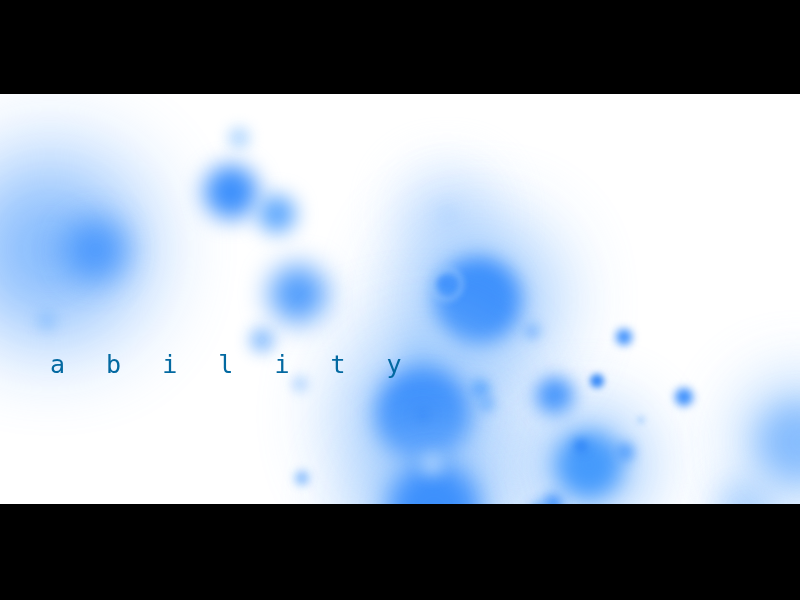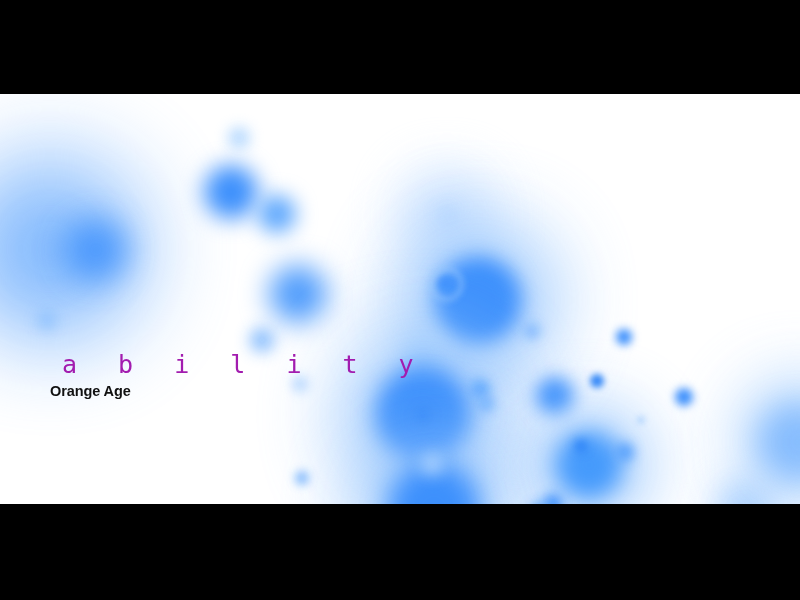--- a/index.html
+++ b/index.html
@@ -136,20 +136,19 @@
         <div class="bokeh" style="left: 574px; top: 345px; width: 14px; height: 14px; opacity: 0.95; background: rgb(44, 131, 247); filter: blur(5px);"></div>
         <div class="bokeh" style="left: 616px; top: 349px; width: 18px; height: 18px; opacity: 0.95; background: rgb(79, 156, 252); filter: blur(6px);"></div>
         <div class="bokeh" style="left: 543px; top: 400px; width: 20px; height: 20px; opacity: 0.95; background: rgb(61, 144, 252); filter: blur(6px);"></div>
         <div class="bokeh" style="left: 530px; top: 408px; width: 18px; height: 18px; opacity: 0.95; background: rgb(95, 168, 253); filter: blur(6px);"></div>
         <div class="bokeh" style="left: 715px; top: 386px; width: 60px; height: 60px; opacity: 0.95; background: rgb(169, 208, 254); filter: blur(17px);"></div>
         <div class="bokeh" style="left: 764px; top: 315px; width: 66px; height: 66px; opacity: 1; background: rgb(61, 144, 252); filter: blur(17px);"></div>
         <div class="bokeh" style="left: 739px; top: 286px; width: 124px; height: 124px; opacity: 0.85; background: rgb(158, 203, 254); filter: blur(34px);"></div>
       </div>
 
     <div id="title-block">
-      <span id="title-main" style="color: #a21caf; margin-left: 12px;">a b i l i t y</span>
-      <span id="title-sub" style="color: rgb(17, 17, 17);">Orange Age</span>
+      <span id="title-main" style="color: #0369a1;">a b i l i t y</span>
     </div>
   </div>
 
   <div class="letterbox" id="bar-bottom" style="background: rgb(0, 0, 0);"></div>
 
 </div>
 
 </body></html>

